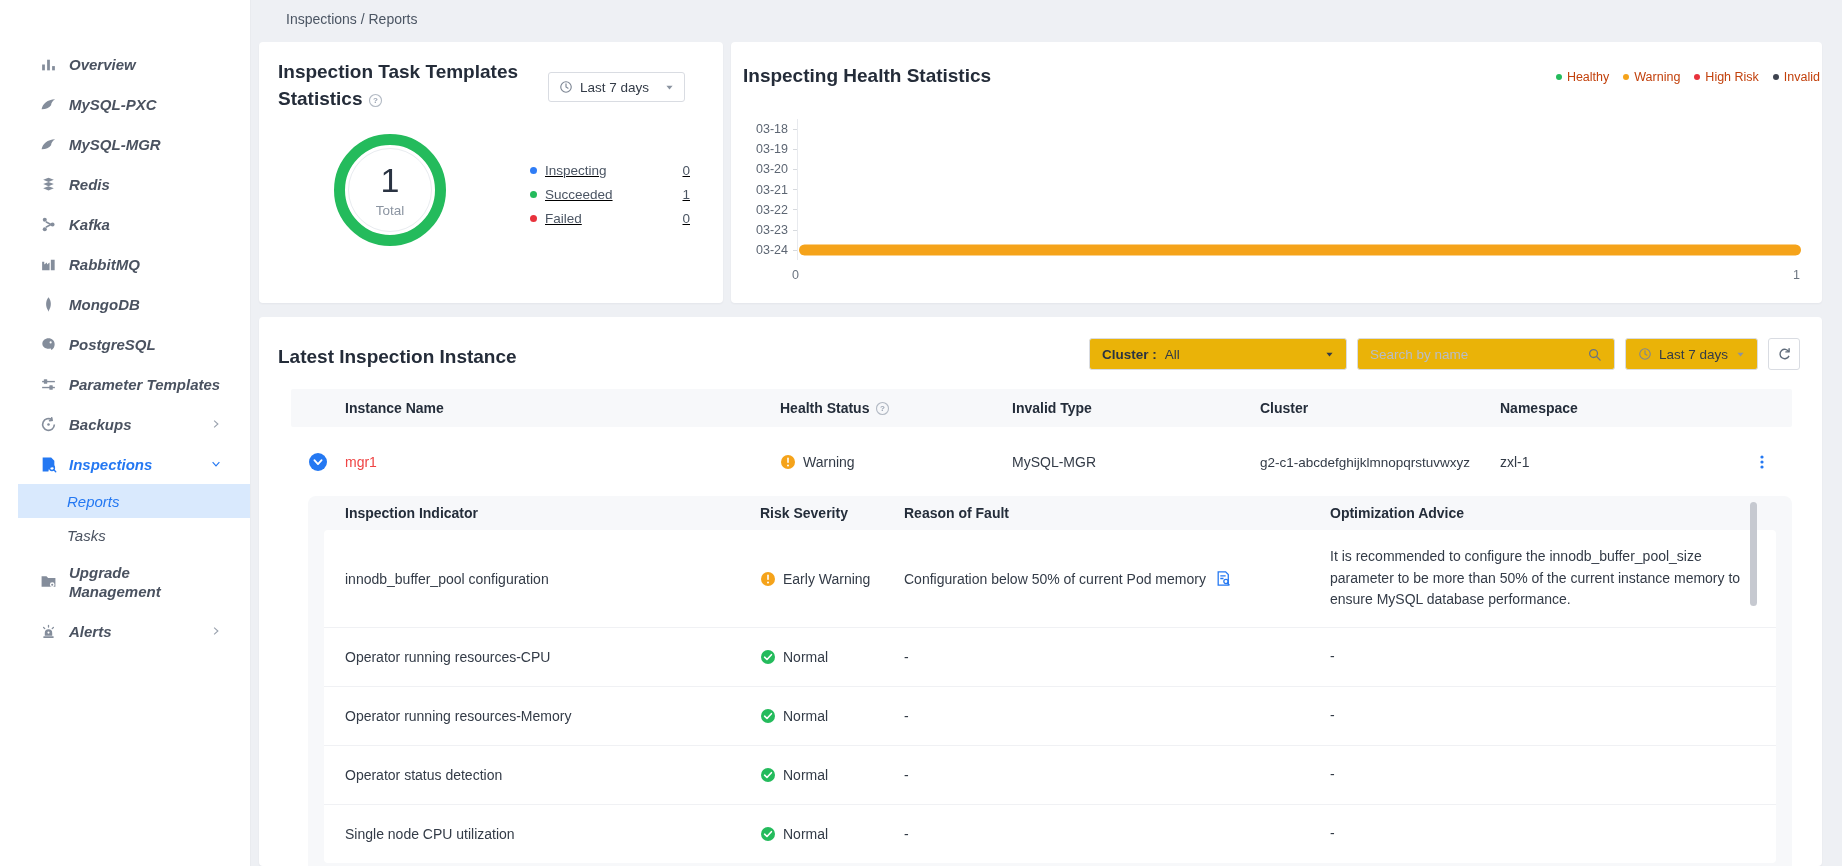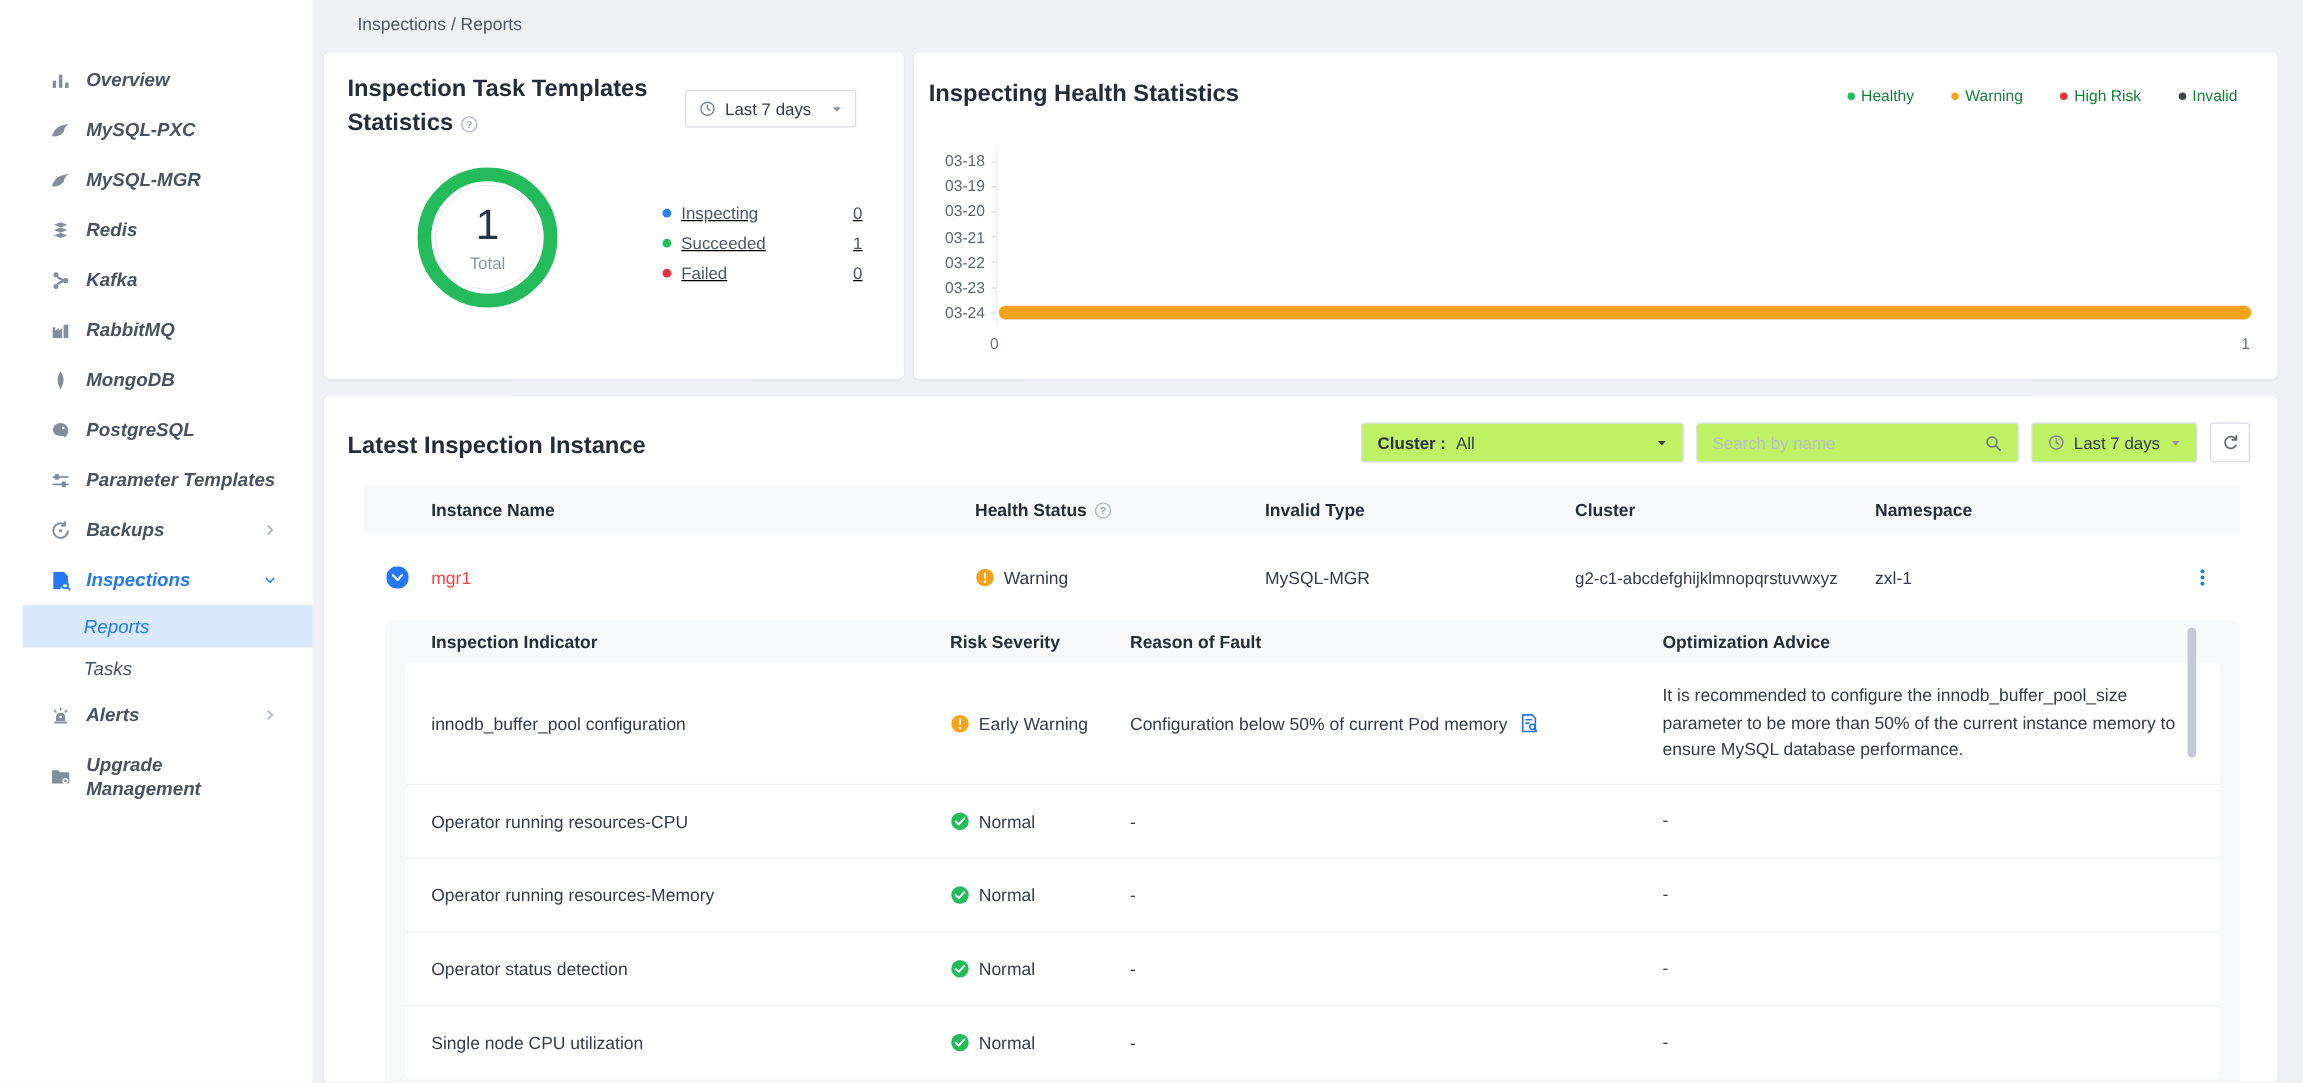--- a/index.html
+++ b/index.html
@@ -52,39 +52,39 @@
   .donut-value{font-size:34px;color:#2a3342;line-height:1;}
   .donut-label{font-size:13.5px;color:#8b94a1;margin-top:6px;}
 
   .exec-legend{position:absolute;left:271px;top:116px;width:160px;text-decoration:underline;}
   .legend-row{display:flex;align-items:center;height:24px;font-size:13.5px;color:#4b5563;}
   .ldot{width:7px;height:7px;border-radius:50%;margin-right:8px;flex:0 0 7px;}
   .legend-value{margin-left:auto;}
 
   .health-card{left:731px;top:42px;width:1091px;height:261px;}
   .health-title{position:absolute;left:12px;top:20px;}
-  .hs-legend{position:absolute;top:28px;right:32px;display:flex;gap:30px;align-items:center;
-    font-size:12.5px;color:#15803d;}
+  .hs-legend{position:absolute;top:28px;right:2px;display:flex;gap:14px;align-items:center;
+    font-size:12.5px;color:#c2410c;}
   .hs-legend .hs-li{display:flex;align-items:center;gap:5px;}
   .hs-legend .ldot{width:6px;height:6px;margin-right:0;flex:0 0 6px;}
   .hs-chart{position:absolute;left:12px;top:77px;width:1057px;}
   .hs-row{display:flex;align-items:center;height:20.2px;}
   .hs-label{width:45px;text-align:right;font-size:12.5px;color:#5d6673;padding-right:5px;flex:0 0 45px;}
   .hs-tick{width:4px;height:1px;background:#d7dade;flex:0 0 4px;}
   .hs-track{flex:1;border-left:1px solid #e8eaee;position:relative;height:100%;}
   .hs-bar{position:absolute;left:1px;top:50%;transform:translateY(-50%);height:11px;border-radius:6px;}
   .hs-xticks{display:flex;justify-content:space-between;margin-left:49px;margin-top:8px;
     font-size:12.5px;color:#6b7480;}
 
   
   .inst-card{left:259px;top:317px;width:1563px;height:549px;overflow:hidden;}
   .inst-title{position:absolute;left:19px;top:26px;}
   .filters{position:absolute;top:21px;right:22px;display:flex;gap:10px;}
   .select-box{display:flex;align-items:center;height:32px;border:1px solid #d9dce2;border-radius:3px;
-    background:#bef264;padding:0 12px;font-size:13.5px;color:#333b47;box-sizing:border-box;cursor:pointer;}
+    background:#eab308;padding:0 12px;font-size:13.5px;color:#333b47;box-sizing:border-box;cursor:pointer;}
   .cluster-select{width:258px;}
   .cluster-label{font-weight:700;margin-right:8px;color:#2a3342;}
   .cluster-value{flex:1;}
   .search-box{width:258px;}
   .search-box input{border:0;outline:0;flex:1;font-size:13.5px;color:#333b47;background:transparent;
     font-family:"Liberation Sans","DejaVu Sans",sans-serif;padding:0;}
   .search-box input::placeholder{color:#b7bdc8;}
   .search-icon{color:#6b7480;display:flex;margin-left:6px;}
   .inst-time{width:133px;}
   .refresh-btn{width:32px;height:32px;border:1px solid #d9dce2;border-radius:3px;background:#fff;
@@ -240,44 +240,44 @@
             <svg viewBox="0 0 16 16" fill="none" stroke="currentColor" stroke-width="1.5">
               <path d="M3.5 5.5 8 10.5l4.5-5"></path>
             </svg>
           </span>
         </div>
         <div class="nav-sub-item selected">Reports</div>
         <div class="nav-sub-item">Tasks</div>
         <div class="nav-item">
           <span class="nav-icon">
             <svg viewBox="0 0 16 16">
+              <path fill="currentColor" d="M1.5 3h4.6L7.6 4.6h6.9V13H1.5z"></path>
+              <circle cx="11.5" cy="11" r="2.2" fill="#fff"></circle>
+              <circle cx="11.5" cy="11" r="1" fill="currentColor"></circle>
+            </svg>
+          </span>
+          <span class="nav-label">Upgrade Management</span>
+        </div>
+        <div class="nav-item">
+          <span class="nav-icon">
+            <svg viewBox="0 0 16 16">
               <g fill="currentColor">
                 <path d="M4.5 12V9.3a3.5 3.5 0 0 1 7 0V12z"></path>
                 <rect x="3" y="12.4" width="10" height="1.6" rx="0.8"></rect>
                 <path d="M8 2.2v1.6M3.4 4.2l1.1 1.1M12.6 4.2l-1.1 1.1" stroke="currentColor" stroke-width="1.2" stroke-linecap="round"></path>
                 <circle cx="8" cy="9" r="1" fill="#fff"></circle>
               </g>
             </svg>
           </span>
           <span class="nav-label">Alerts</span>
           <span class="nav-chevron">
             <svg viewBox="0 0 16 16" fill="none" stroke="currentColor" stroke-width="1.5">
               <path d="M5.5 3.5 10.5 8l-5 4.5"></path>
             </svg>
           </span>
-        </div>
-        <div class="nav-item">
-          <span class="nav-icon">
-            <svg viewBox="0 0 16 16">
-              <path fill="currentColor" d="M1.5 3h4.6L7.6 4.6h6.9V13H1.5z"></path>
-              <circle cx="11.5" cy="11" r="2.2" fill="#fff"></circle>
-              <circle cx="11.5" cy="11" r="1" fill="currentColor"></circle>
-            </svg>
-          </span>
-          <span class="nav-label">Upgrade Management</span>
         </div>
       </nav>
   </aside>
 
   <div class="breadcrumb">
     <span class="bc-icon" id="bc-icon">
         <svg viewBox="0 0 16 16">
           <path fill="currentColor" d="M2.5 1.5h8l3 3v6.8a3.6 3.6 0 0 0-5.6 3.2H2.5z"></path>
           <circle cx="11.3" cy="11.3" r="2.3" fill="none" stroke="#2478f2" stroke-width="1.3"></circle>
           <path d="M13 13l1.8 1.8" stroke="#2478f2" stroke-width="1.3" stroke-linecap="round"></path>

